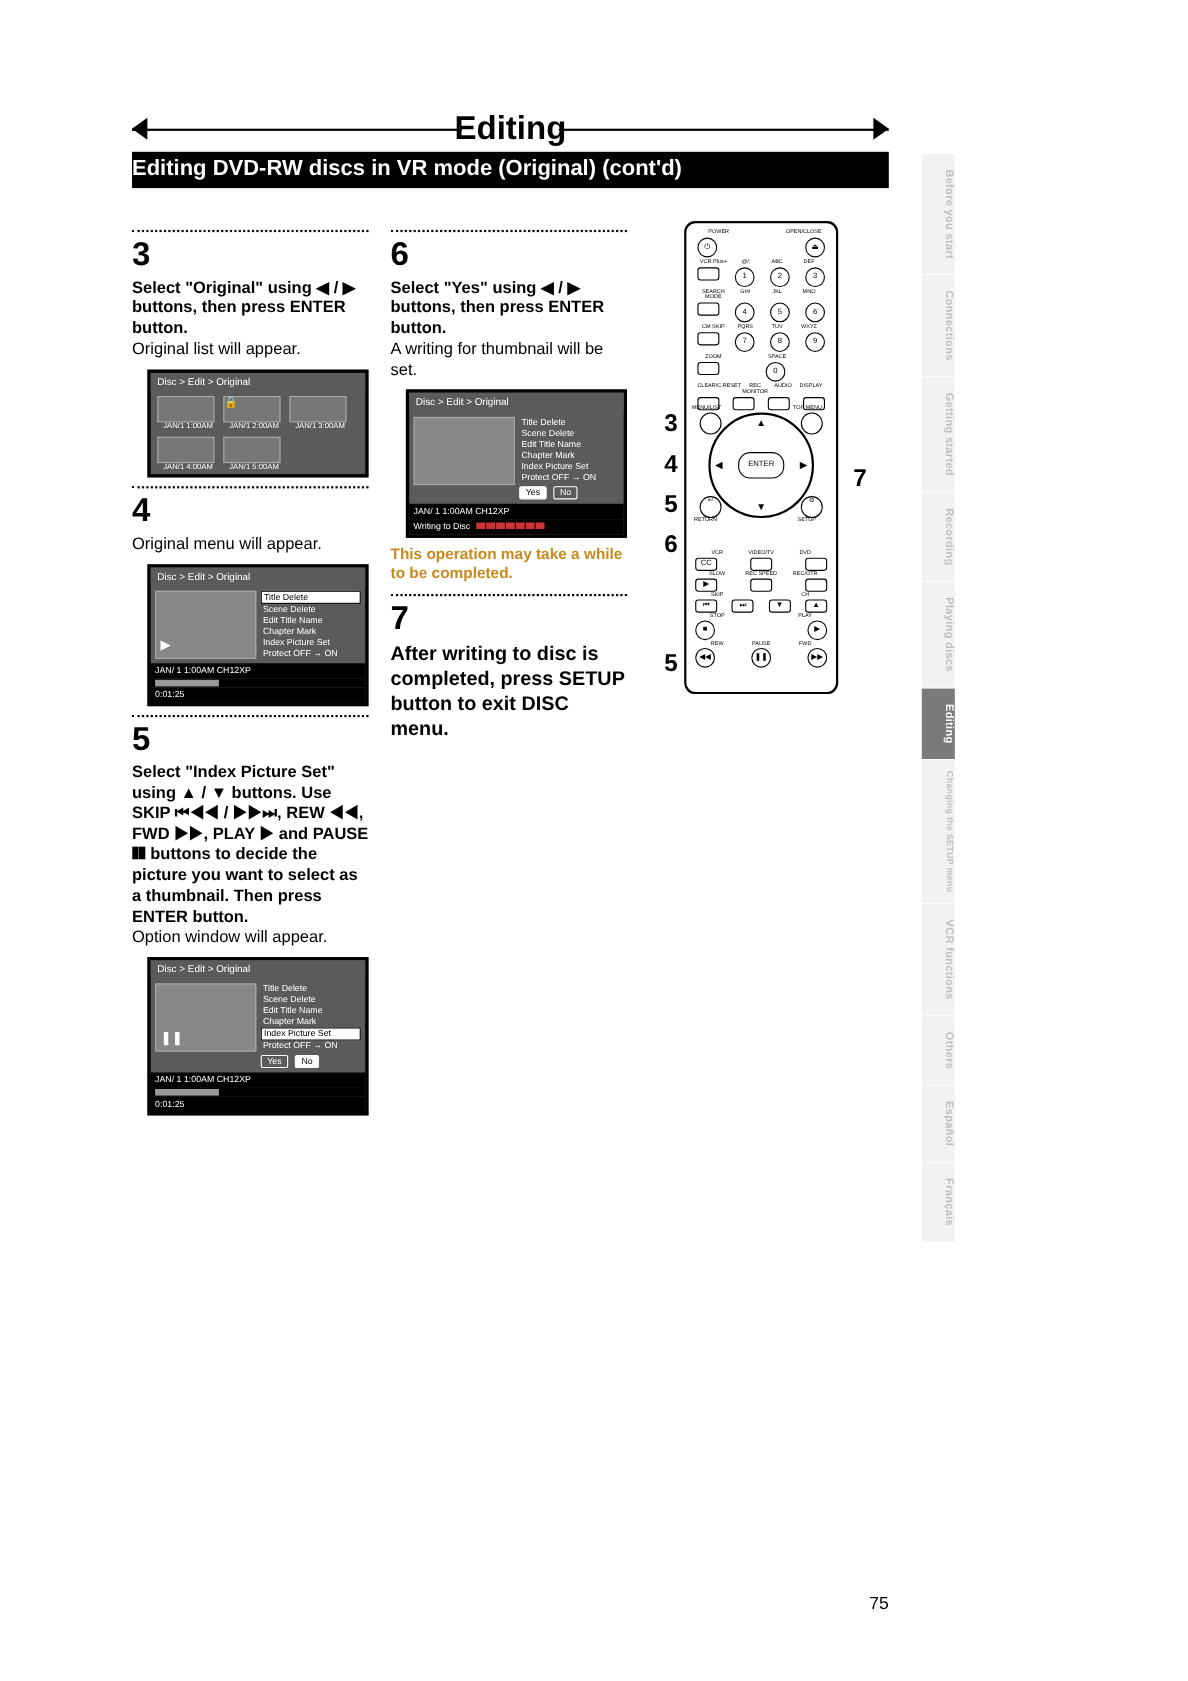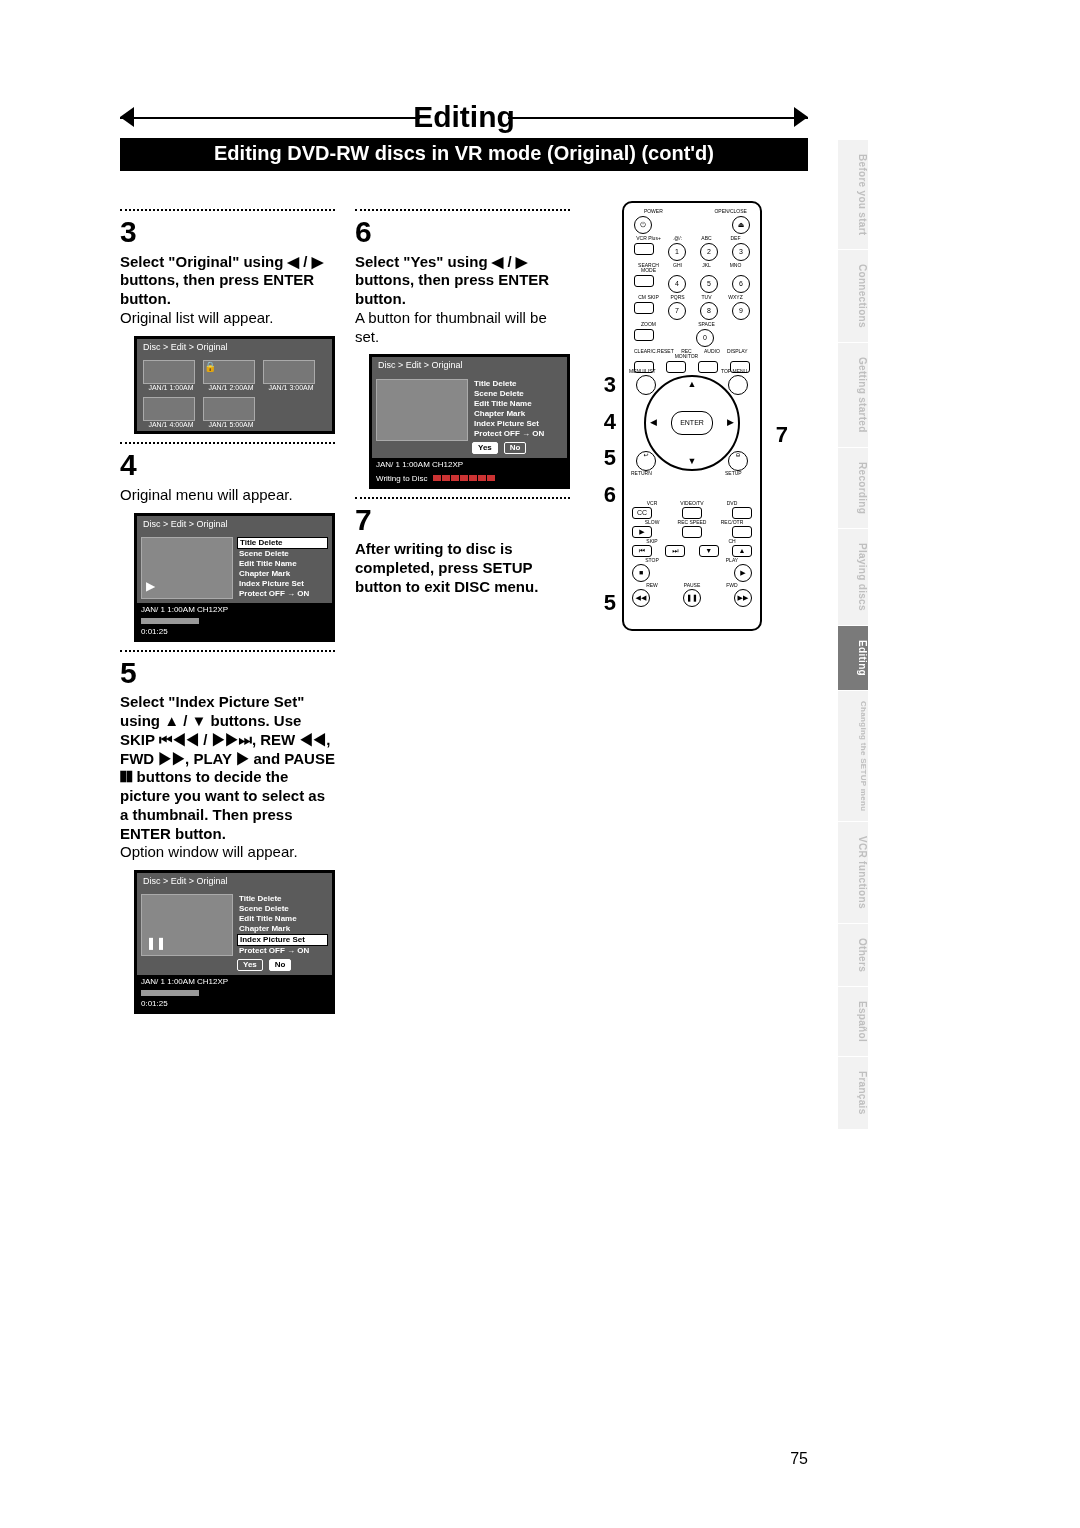--- a/index.html
+++ b/index.html
@@ -57,21 +57,20 @@
     right: 0;
     border-left: 14px solid #000;
     border-top: 10px solid transparent;
     border-bottom: 10px solid transparent;
   }
   .sub-banner {
     background: #000;
     color: #fff;
     font-size: 20px;
     font-weight: bold;
-    text-align: center;
     padding: 4px 0 6px;
   }
 
   
   .body-cols {
     display: flex;
     gap: 20px;
     align-items: flex-start;
   }
   .col {
@@ -151,21 +150,20 @@
   .preview .pausemark {
     position: absolute;
     left: 4px; bottom: 4px;
     font-size: 12px;
   }
   .menu-items {
     flex: 1;
     padding: 4px 4px 4px 0;
     font-size: 8px;
     line-height: 1.25;
-    font-weight: bold;
   }
   .menu-items .item {
     padding: 0 2px;
     white-space: nowrap;
   }
   .menu-items .item.hl {
     background: #fff;
     color: #000;
     border: 1px solid #000;
   }
@@ -220,21 +218,21 @@
 
   .note {
     color: #c8891d;
     font-weight: bold;
     font-size: 14px;
     margin: 6px 0 10px;
   }
 
   .final {
     font-weight: bold;
-    font-size: 15px;
+    font-size: 18px;
   }
 
   
   .remote-callouts {
     width: 26px;
     position: relative;
     padding-top: 170px;
   }
   .remote-callouts .c {
     font-size: 22px;
@@ -490,21 +488,21 @@
             <span></span>
             <span class="time">0:01:25</span>
           </div>
       </div>
     </div>
 
     <div class="col col2">
       <hr class="dotrule">
       <div class="stepnum">6</div>
       <div class="bold">Select "Yes" using ◀ / ▶ buttons, then press ENTER button.</div>
-      <div class="plain">A button for thumbnail will be set.</div>
+      <div class="plain">A writing for thumbnail will be set.</div>
 
       <div class="ui">
         <div class="crumb">Disc &gt; Edit &gt; Original</div>
         <div class="split">
           <div class="preview"></div>
           <div class="menu-items">
             <div class="item">Title Delete</div>
             <div class="item">Scene Delete</div>
             <div class="item">Edit Title Name</div>
             <div class="item">Chapter Mark</div>
@@ -519,20 +517,21 @@
         <div class="blackbar">
           <span>JAN/ 1   1:00AM  CH12</span>
           <span>XP</span>
         </div>
         <div class="writingbar">
           <span>Writing to Disc</span>
           <span class="blocks"><span></span><span></span><span></span><span></span><span></span><span></span><span></span></span>
         </div>
       </div>
 
+      <div class="note">This operation may take a while to be completed.</div>
 
       <hr class="dotrule">
       <div class="stepnum">7</div>
       <div class="final">After writing to disc is completed, press SETUP button to exit DISC menu.</div>
     </div>
 
     <div class="col col3">
       <div class="remote-callouts">
         <div class="c">3</div>
         <div class="c">4</div>

